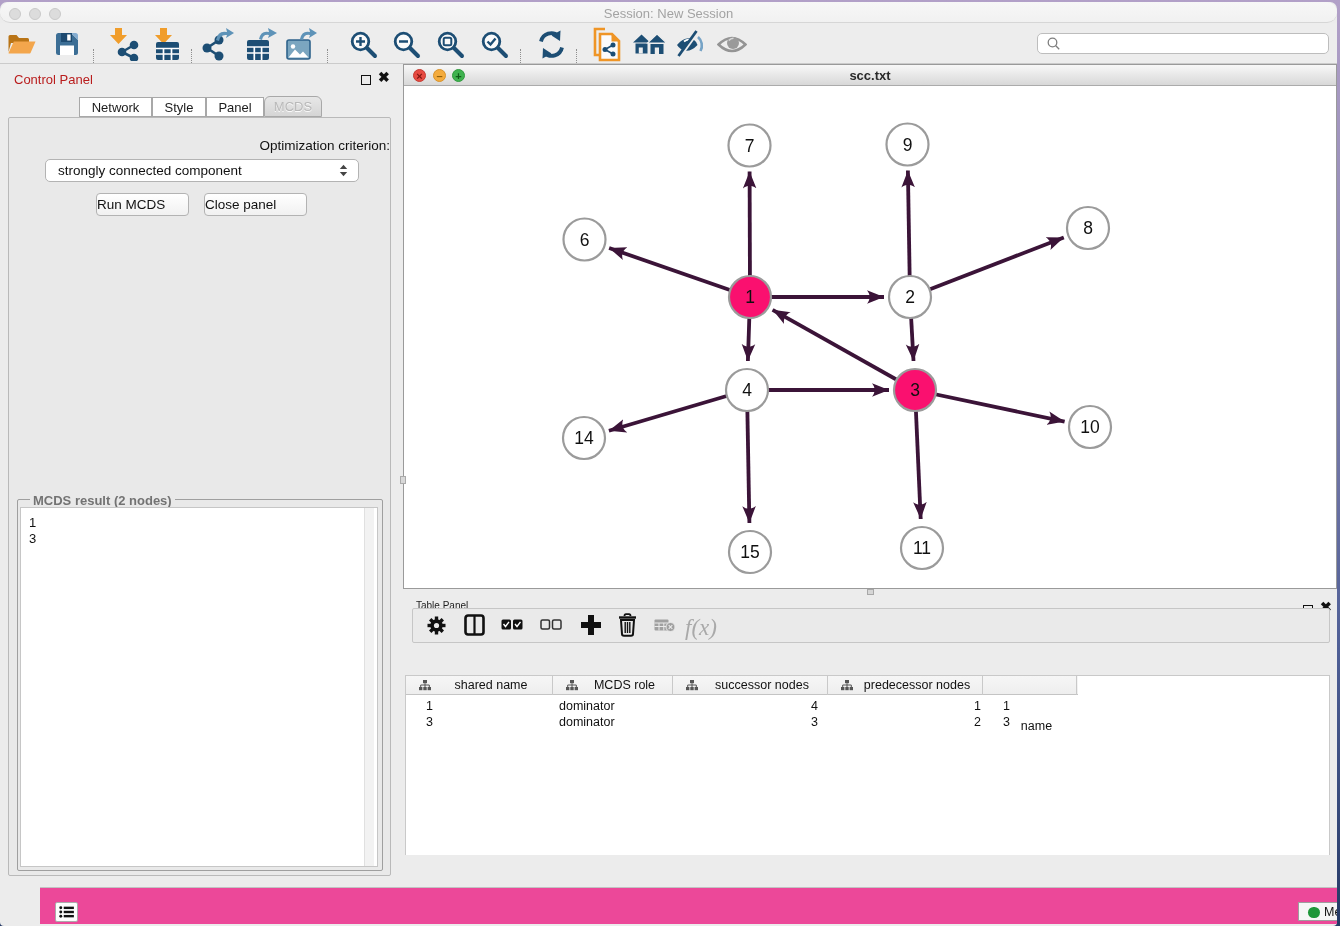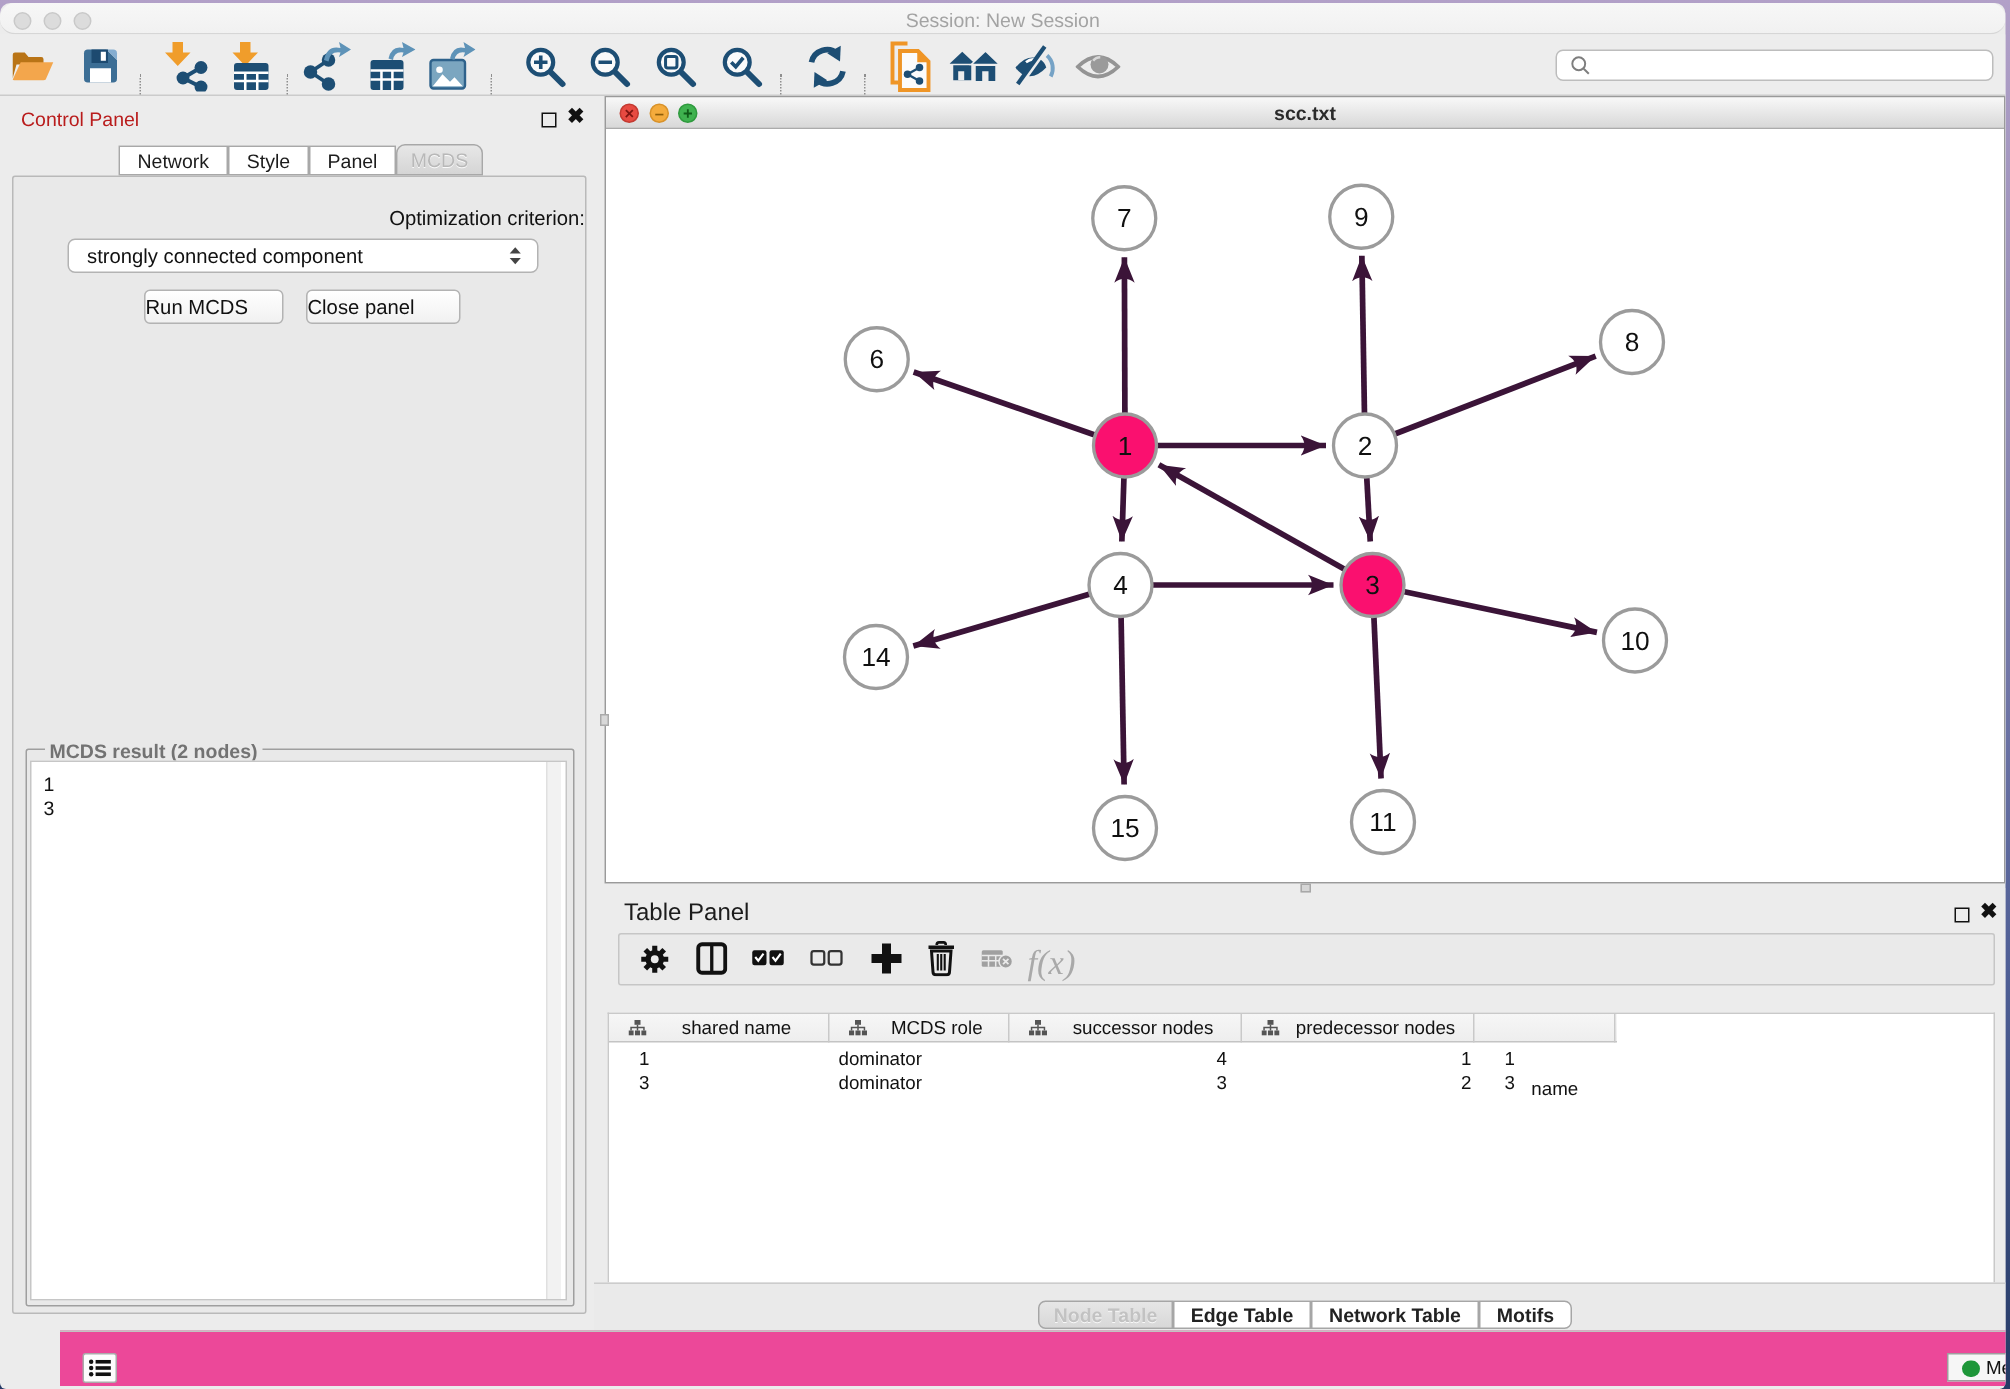--- a/index.html
+++ b/index.html
@@ -35,22 +35,22 @@
 #net-tb { position:absolute; left:0; top:0; width:100%; height:21px; background:linear-gradient(#f8f8f8,#d8d8d8); border-bottom:1px solid #ababab; }
 #net-title { position:absolute; top:3px; left:0; width:100%; text-align:center; font-size:13px; font-weight:bold; color:#2a2a2a; }
 .tfl { position:absolute; top:4px; width:13px; height:13px; border-radius:50%; font-size:11px; font-weight:bold; text-align:center; line-height:13px; }
 #graph { position:absolute; left:0; top:21px; }
 #graph line { stroke:#3b1438; stroke-width:3.8; }
 #graph circle.nn { fill:#fff; stroke:#9b9b9b; stroke-width:2.2; }
 #graph circle.sel { fill:#fa106f; stroke:#9b9b9b; stroke-width:2.2; }
 #graph text { font-size:17.5px; fill:#101010; text-anchor:middle; font-family:"Liberation Sans",sans-serif; }
 
 #tpanel { position:absolute; left:396px; top:590px; width:941px; height:295px; background:#ececec; }
-#tp-h { position:absolute; left:20px; top:8px; font-size:16px; color:#1c1c1c; }
-#tp-toolbar { position:absolute; left:16px; top:30px; width:918px; height:35px; background:#eaeaea; border:1px solid #c6c6c6; border-radius:2px; }
+#tp-h { position:absolute; left:20px; top:8px; font-size:10px; color:#1c1c1c; }
+#tp-toolbar { position:absolute; left:16px; top:16px; width:918px; height:35px; background:#eaeaea; border:1px solid #c6c6c6; border-radius:2px; }
 #tbl { position:absolute; left:9px; top:83px; width:925px; height:180px; background:#fff; border:1px solid #c9c9c9; border-bottom:none; }
 #tbl-head { position:absolute; left:0; top:0; height:19px; width:672px; background:linear-gradient(#f6f6f6,#eeeeee); border-bottom:1px solid #c4c4c4; }
 .hc { position:absolute; top:0; height:19px; border-right:1px solid #c9c9c9; font-size:12.5px; color:#111; }
 .hc .ht { position:absolute; top:2px; left:24px; right:0; text-align:center; }
 .hc svg { position:absolute; left:13px; top:4px; }
 .rowtxt { position:absolute; font-size:12.5px; color:#111; height:16px; line-height:16px; }
 #tbl-tabs { position:absolute; left:0px; bottom:0px; width:100%; height:32px; background:#eaeaea; border-top:1px solid #cccccc; }
 .btab { position:absolute; top:11px; height:19px; border:1px solid #a6a6a6; background:#fff; font-size:13px; font-weight:bold; color:#222; text-align:center; line-height:18px; }
 #btab-sel { background:linear-gradient(#e6e6e6,#d8d8d8); color:#c2c2c2; text-shadow:0 1px 0 #f8f8f8; }
 
@@ -391,26 +391,20 @@
       <div class="rowtxt" style="left:153px; top:22px;">dominator</div>
       <div class="rowtxt" style="left:267px; top:22px; width:145px; text-align:right;">4</div>
       <div class="rowtxt" style="left:422px; top:22px; width:153px; text-align:right;">1</div>
       <div class="rowtxt" style="left:597px; top:22px;">1</div>
       <div class="rowtxt" style="left:20px; top:38px;">3</div>
       <div class="rowtxt" style="left:153px; top:38px;">dominator</div>
       <div class="rowtxt" style="left:267px; top:38px; width:145px; text-align:right;">3</div>
       <div class="rowtxt" style="left:422px; top:38px; width:153px; text-align:right;">2</div>
       <div class="rowtxt" style="left:597px; top:38px;">3</div>
     </div>
-    <div id="tbl-tabs">
-      <div class="btab" id="btab-sel" style="left:296px; width:90px; border-radius:5px 0 0 5px;">Node Table</div>
-      <div class="btab" style="left:386px; width:92px;">Edge Table</div>
-      <div class="btab" style="left:478px; width:112px;">Network Table</div>
-      <div class="btab" style="left:590px; width:62px; border-radius:0 5px 5px 0;">Motifs</div>
-    </div>
   </div>
   <div style="position:absolute; left:400px; top:474px; width:6px; height:8px; background:#d8d8d8; border:1px solid #aaa;"></div>
   <div style="position:absolute; left:867px; top:587px; width:7px; height:6px; background:#d6d6d6; border:1px solid #a8a8a8;"></div>
   <div id="statusbar">
     <div id="sb-btn">
       <svg width="15" height="12" style="position:absolute;left:3px;top:3px;" viewBox="0 0 16 13">
         <circle cx="1.8" cy="2" r="1.6" fill="#111"></circle>
           <circle cx="1.8" cy="6.5" r="1.6" fill="#111"></circle>
           <circle cx="1.8" cy="11" r="1.6" fill="#111"></circle>
         <rect x="5" y="0.7" width="11" height="2.6" fill="#111"></rect>

